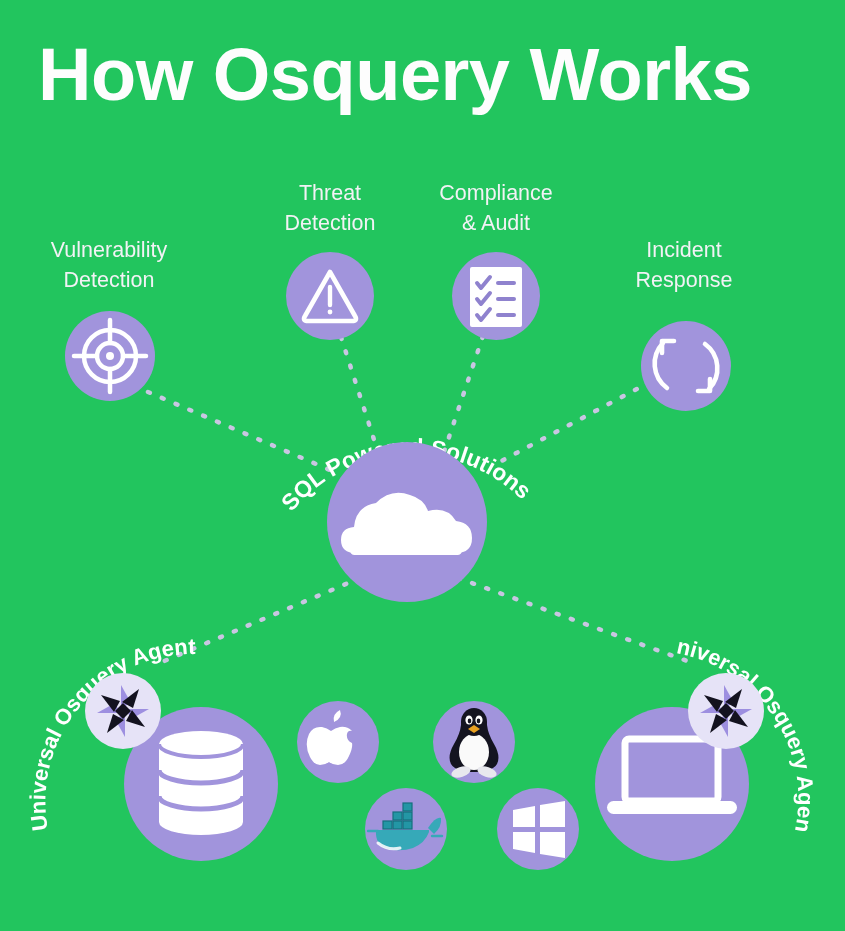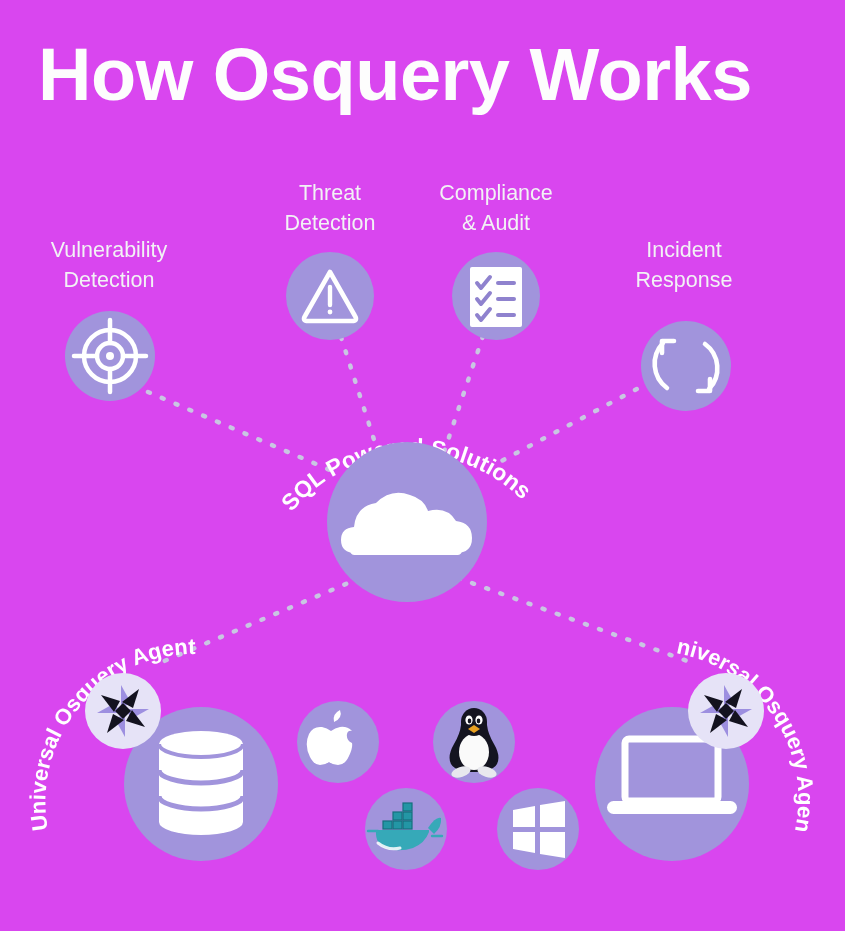--- a/index.html
+++ b/index.html
@@ -5,21 +5,21 @@
   * { margin:0; padding:0; box-sizing:border-box; }
   html, body {
     width: 845px; height: 931px;
     background: #292b47;
     font-family: "Liberation Sans", sans-serif;
     overflow: hidden;
   }
   #stage {
     position: relative;
     width: 845px; height: 931px;
-    background: #d946ef;
+    background: #22c55e;
   }
   #stage svg.layer {
     position: absolute; top:0; left:0;
     width: 845px; height: 931px;
   }
   .title-text {
     font-family: "Liberation Sans Narrow", "Liberation Sans", sans-serif;
     font-weight: 700;
     font-size: 74px;
     fill: #fdfdfd;

